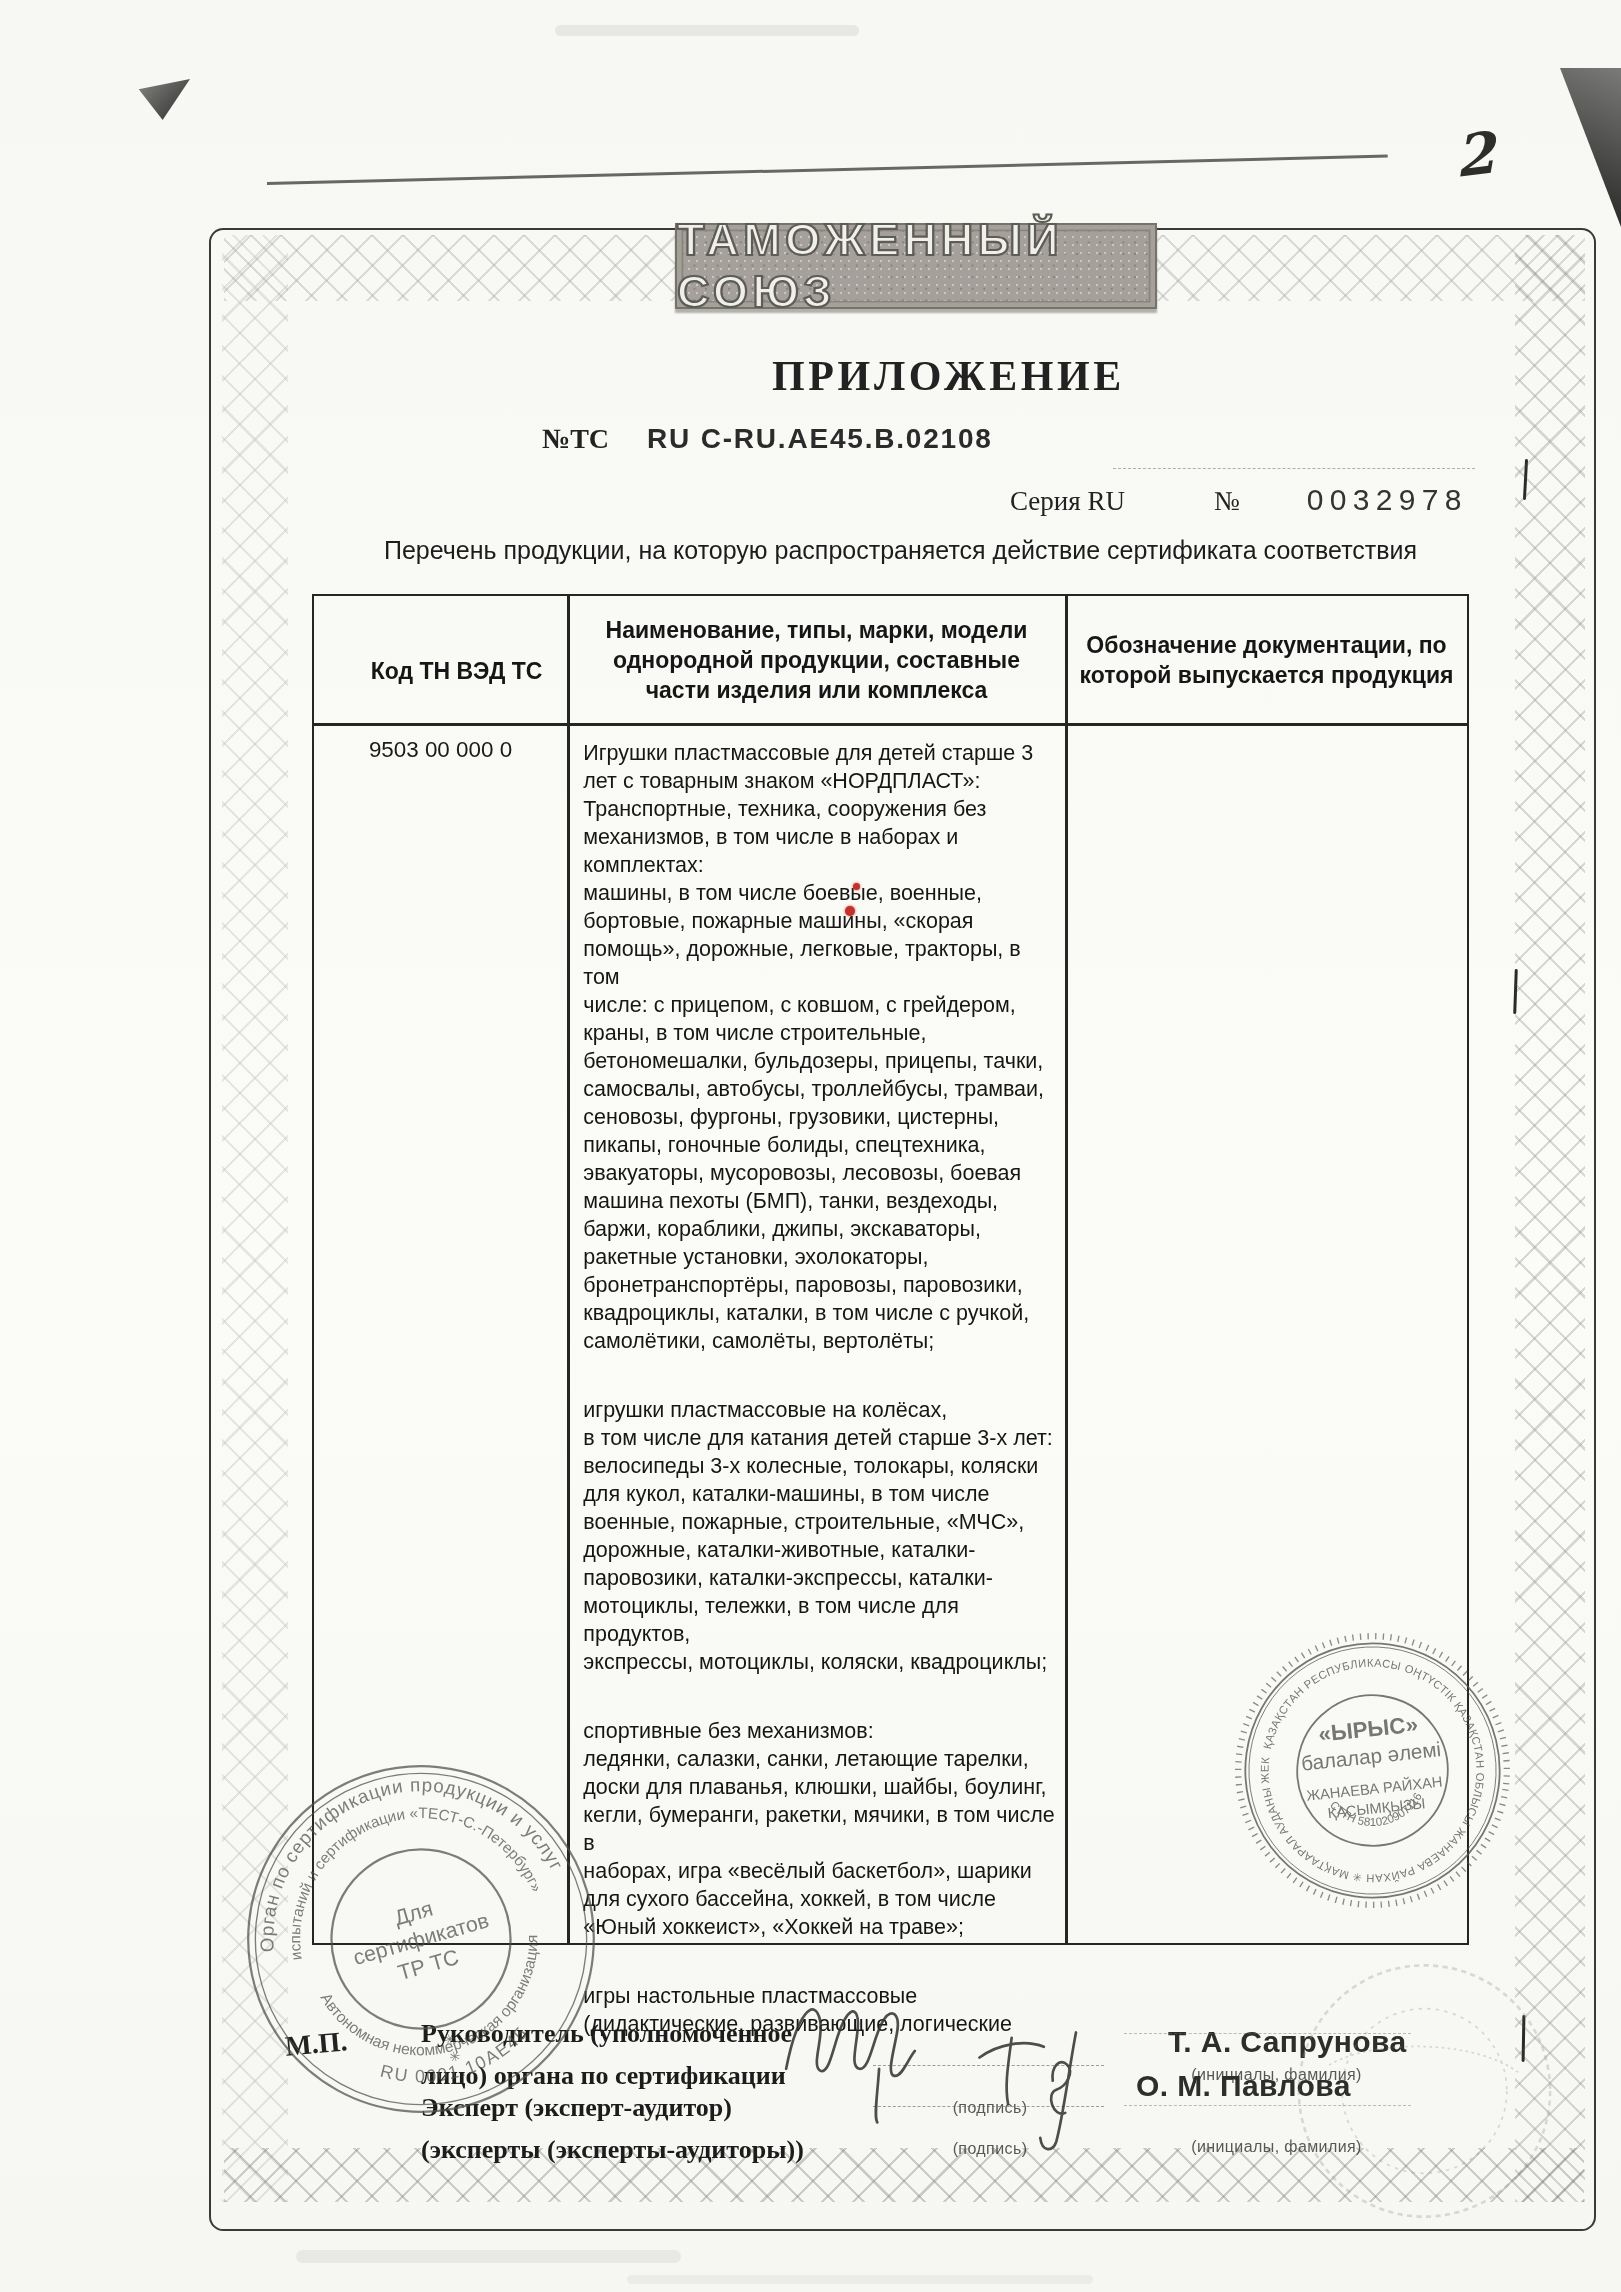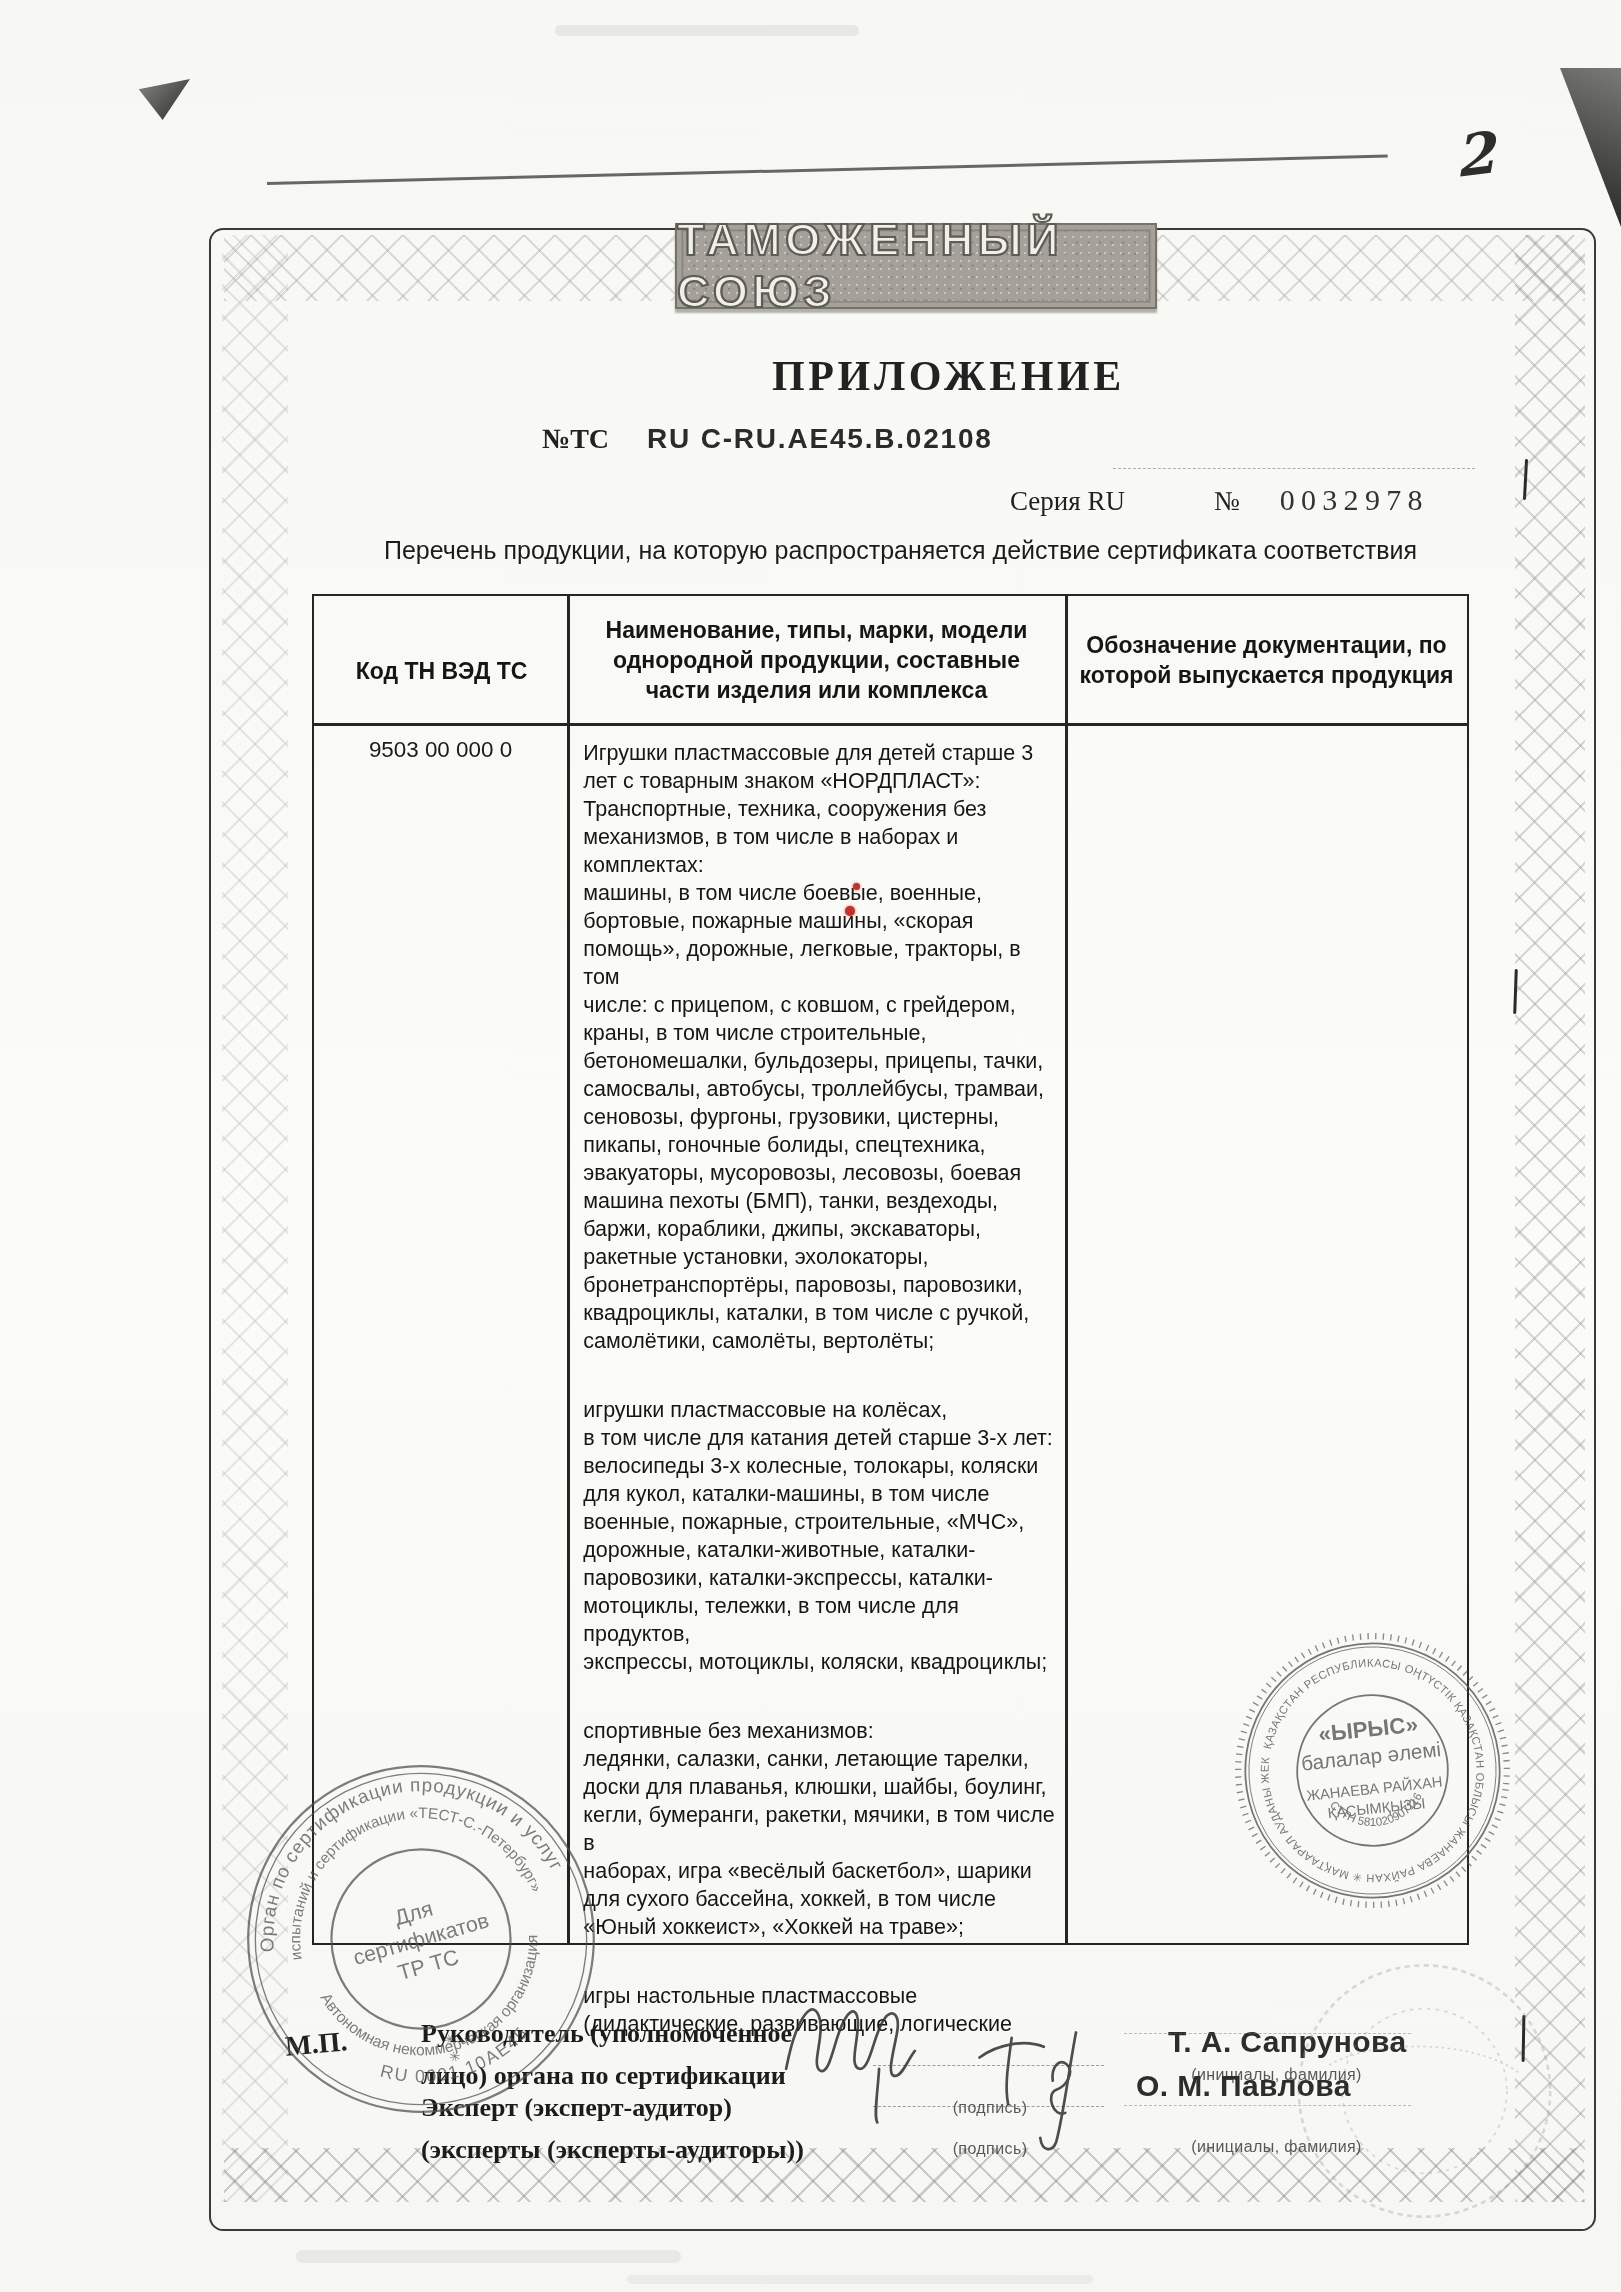--- a/index.html
+++ b/index.html
@@ -34,30 +34,30 @@
 
   .title{left:209px;top:352px;width:1383px;text-align:center;font-family:"Liberation Serif",serif;font-weight:bold;font-size:42px;letter-spacing:3.6px;color:#222;padding-left:48px;}
   .cert-line{left:515px;top:423px;display:flex;align-items:baseline;}
   .cert-label,.cert-no-label{font-family:"Liberation Serif",serif;font-weight:bold;font-size:28px;color:#222;}
   .cert-no-label{margin-left:27px;}
   .cert-number{margin-left:38px;font-size:28px;font-weight:bold;letter-spacing:1.8px;color:#2b2b2b;}
   .cert-underline{left:1113px;top:468px;width:362px;border-top:1.8px dashed rgba(100,100,98,.5);}
   .series-line{left:1010px;top:483px;display:flex;align-items:baseline;gap:40px;}
   .series-label{font-family:"Liberation Serif",serif;font-size:27px;color:#222;}
   .series-no{font-family:"Liberation Serif",serif;font-size:27px;color:#222;margin-left:49px;}
-  .series-num{font-family:Liberation Serif, serif;font-size:30px;letter-spacing:6.3px;color:#333;}
+  .series-num{margin-left:27px;font-family:Liberation Sans, sans-serif;font-size:30px;letter-spacing:6.3px;color:#333;}
   .intro{left:269px;top:536px;width:1263px;text-align:center;font-size:25px;color:#1c1c1c;}
 
   
   .tbl{left:312px;top:594px;width:1157px;height:1351px;border:2.7px solid #252523;box-sizing:border-box;}
   .tbl .v1{left:253px;top:0;width:2.7px;height:100%;background:#252523;}
   .tbl .v2{left:751px;top:0;width:2.7px;height:100%;background:#252523;}
   .tbl .hh{left:0;top:127px;width:100%;height:2.7px;background:#252523;}
   .th{display:flex;align-items:center;justify-content:center;text-align:center;font-weight:bold;font-size:23px;line-height:30px;color:#161616;}
-  .th1{left:1px;top:0;width:253px;height:150px;}
+  .th1{left:16px;top:0;width:253px;height:150px;}
   .th2{left:255px;top:0;width:495px;height:127px;padding:0 9px;box-sizing:border-box;}
   .th3{left:753px;top:0;width:399px;height:127px;padding:0 12.5px;box-sizing:border-box;}
   .code-cell{left:0;top:130px;width:253px;text-align:center;padding-top:10.7px;font-size:22.4px;color:#1a1a1a;}
   .desc-cell{left:255px;top:130px;width:495px;padding:12.5px 9px 0 14.3px;box-sizing:border-box;}
   .desc-cell p{margin:0 0 41px 0;font-size:21.5px;line-height:28px;color:#161616;white-space:pre-line;}
   .desc-cell p:last-child{margin-bottom:16px;}
   .doc-cell{left:753px;top:130px;width:399px;height:90px;}
   .red-dot{border-radius:50%;background:#c2322a;box-shadow:0 0 2.7px rgba(194,50,42,.85);}
 
   

